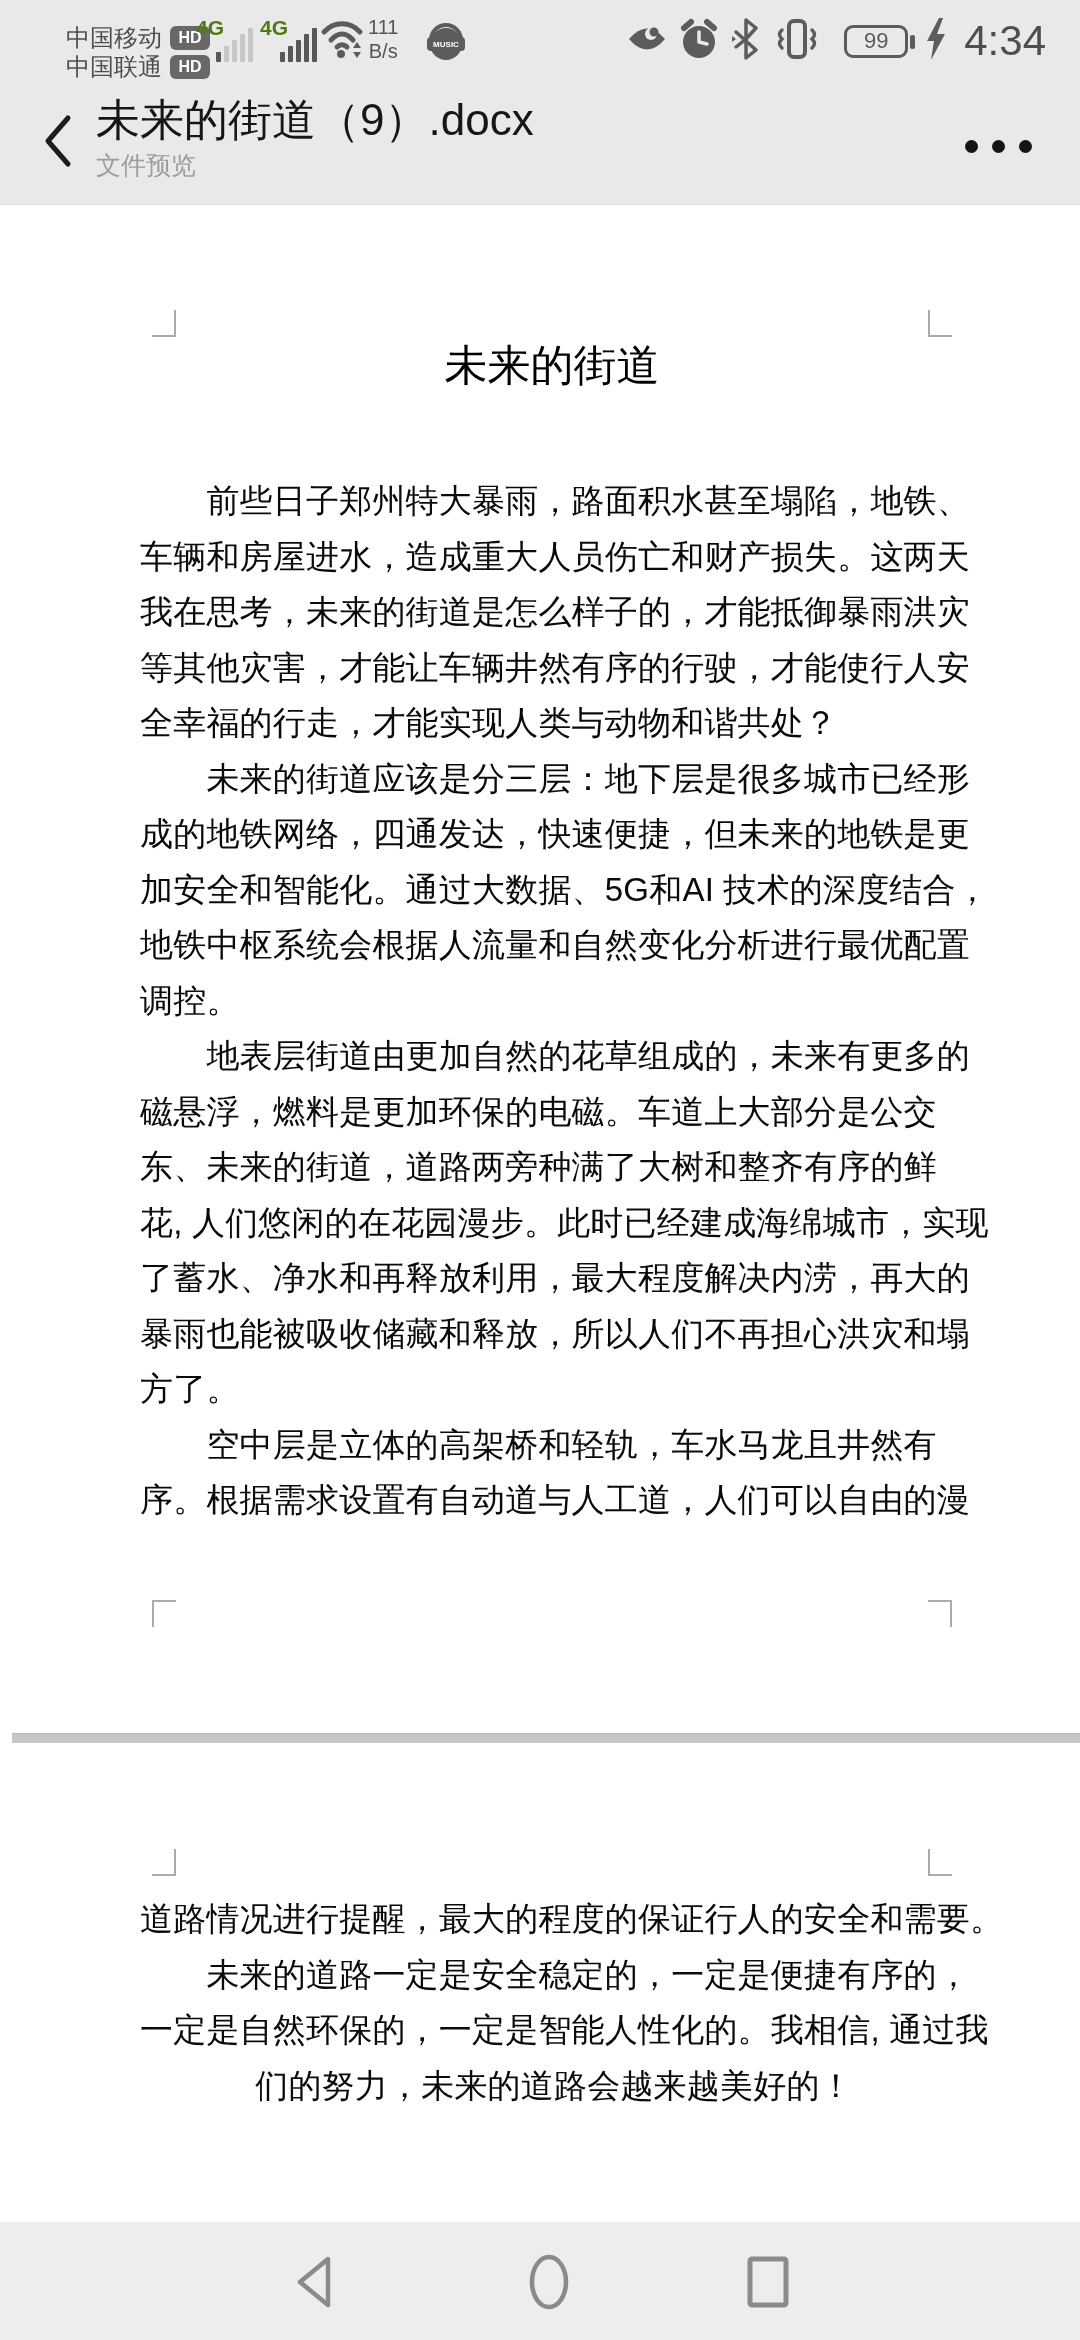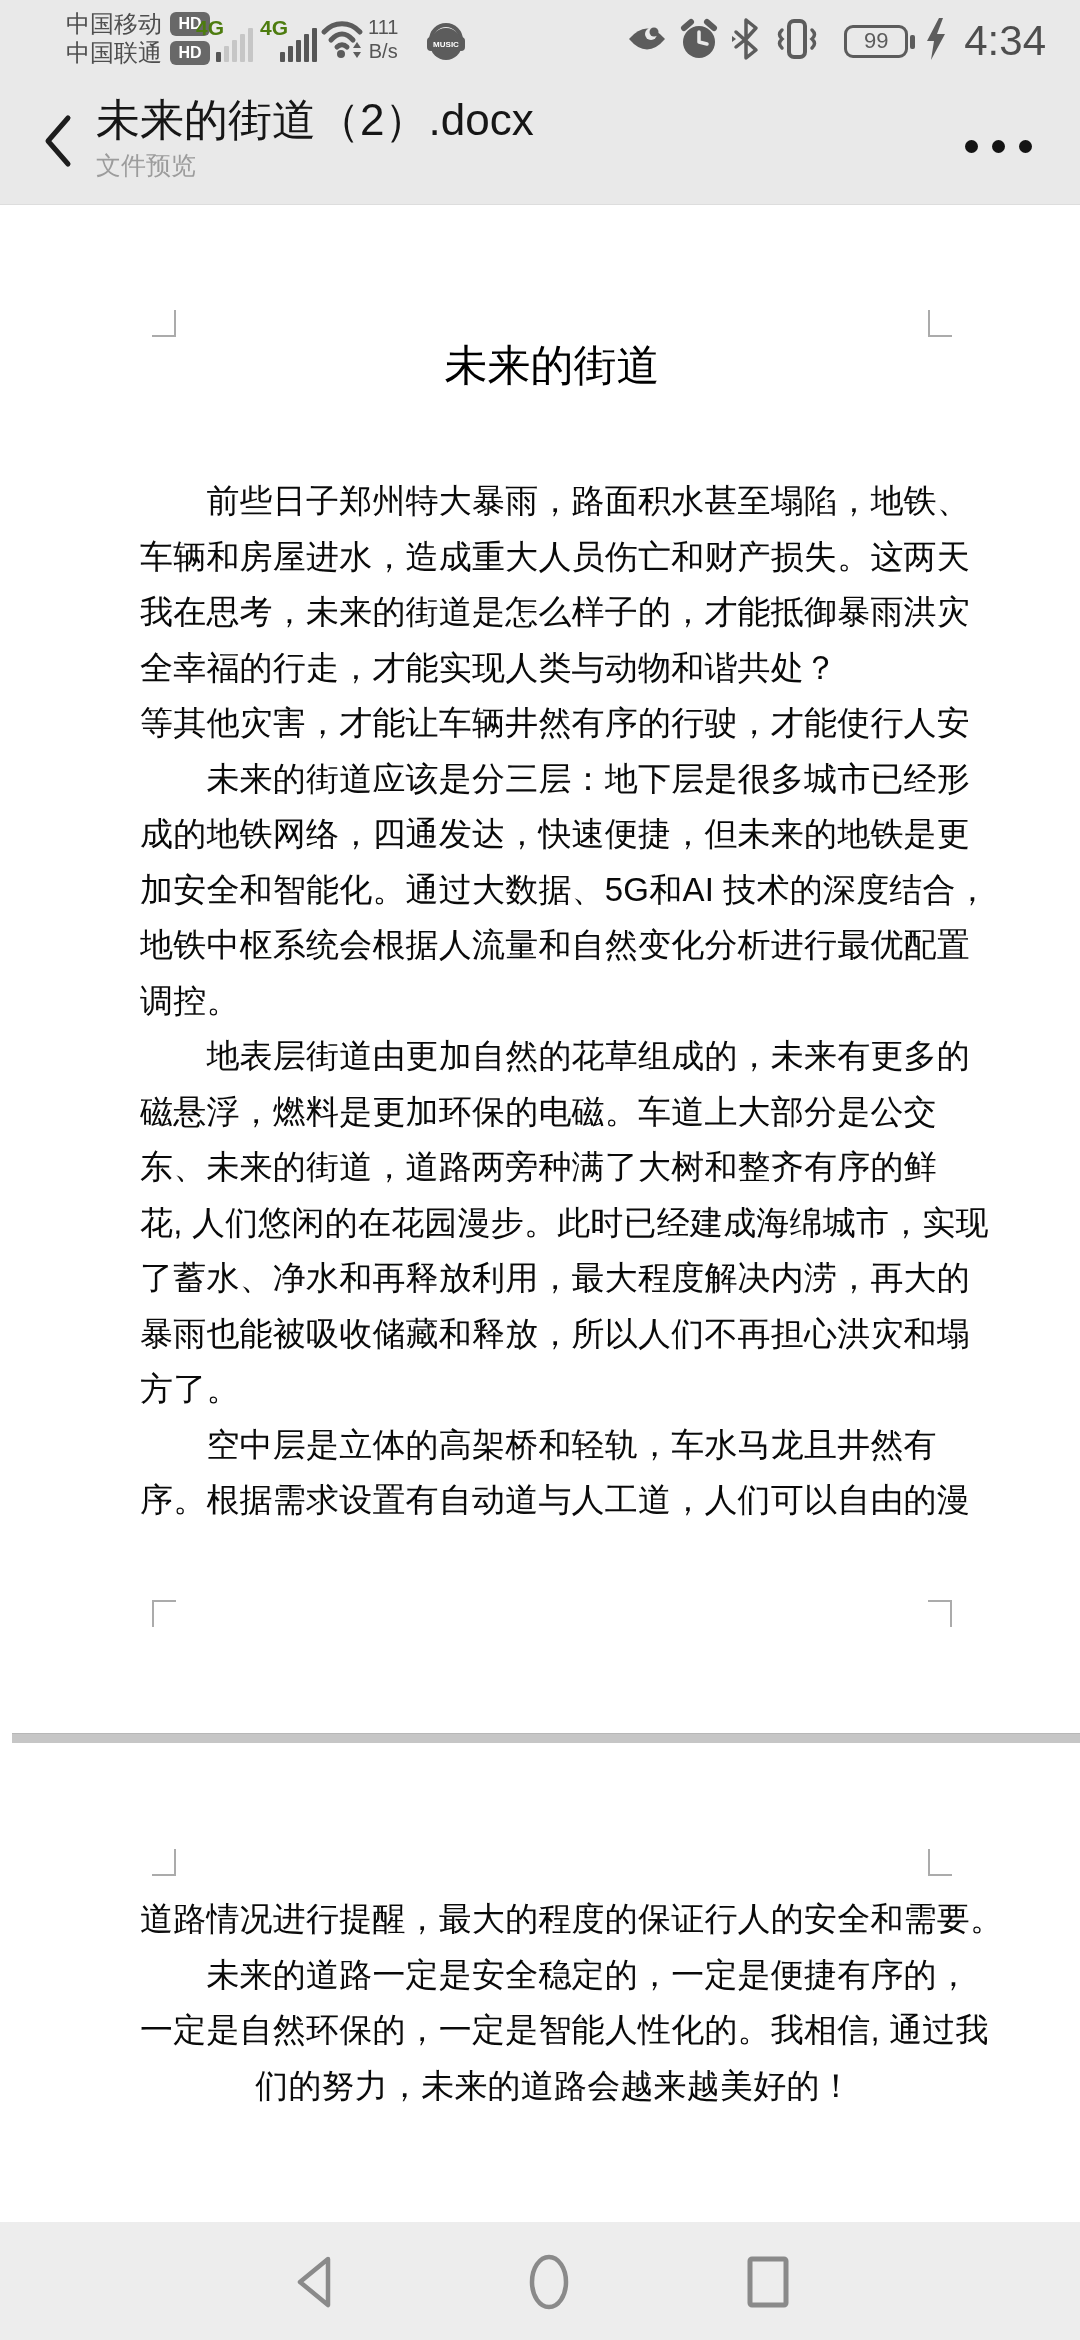--- a/index.html
+++ b/index.html
@@ -1,21 +1,21 @@
 <!DOCTYPE html>
 <html><head>
 <meta charset="utf-8">
 <style>
   html,body{margin:0;padding:0;background:#000;}
   *{box-sizing:border-box;font-family:"Liberation Sans",sans-serif;}
   .screen{position:relative;width:1080px;height:2340px;background:#ffffff;overflow:hidden;}
 
   
   .status-bar{position:absolute;left:0;top:0;width:1080px;height:82px;background:#e9e9e9;}
-  .carriers{position:absolute;left:66px;top:9px;}
+  .carriers{position:absolute;left:66px;top:23px;}
   .carrier-row{display:flex;align-items:center;height:29px;font-size:24px;color:#4e4e4e;}
   .hd-badge{margin-left:8px;width:40px;height:24px;background:#686868;color:#fff;
     font-size:16px;font-weight:bold;border-radius:6px;display:flex;align-items:center;justify-content:center;}
   .signal{position:absolute;top:14px;width:56px;height:54px;}
   .signal .net{position:absolute;left:0;top:2px;font-size:21px;font-weight:600;color:#4d7c0f;}
   .signal .bars{position:absolute;left:20px;bottom:6px;display:flex;align-items:flex-end;gap:3px;}
   .bar{width:5px;border-radius:1px;background:#c6c6c6;}
   .bar.dark{background:#565656;}
   .sig1{left:196px;} .sig2{left:260px;}
   .wifi{position:absolute;left:320px;top:15px;}
@@ -166,41 +166,41 @@
 
   <div class="app-header">
     <div class="back-btn">
       <span>
         <svg width="34" height="56" viewBox="0 0 34 56">
           <polyline points="27,5 7,28 27,51" fill="none" stroke="#1d1d1d" stroke-width="5" stroke-linecap="round" stroke-linejoin="round"></polyline>
         </svg>
       </span>
     </div>
     <div class="header-titles">
-      <div class="file-title">未来的街道（2）.docx</div>
+      <div class="file-title">未来的街道（9）.docx</div>
       <div class="file-subtitle">文件预览</div>
     </div>
     <div class="more-btn">
       <span class="dot"></span>
       <span class="dot"></span>
       <span class="dot"></span>
     </div>
   </div>
 
   <div class="doc-area">
     <div class="page page1">
       <span class="mark tl mx-l p1-top"></span>
       <span class="mark tr mx-r p1-top"></span>
       <div class="doc-title">未来的街道</div>
       <div class="doc-lines p1-lines">
           <div class="doc-line">　　前些日子郑州特大暴雨，路面积水甚至塌陷，地铁、</div>
           <div class="doc-line">车辆和房屋进水，造成重大人员伤亡和财产损失。这两天</div>
           <div class="doc-line">我在思考，未来的街道是怎么样子的，才能抵御暴雨洪灾</div>
+          <div class="doc-line">等其他灾害，才能让车辆井然有序的行驶，才能使行人安</div>
           <div class="doc-line">全幸福的行走，才能实现人类与动物和谐共处？</div>
-          <div class="doc-line">等其他灾害，才能让车辆井然有序的行驶，才能使行人安</div>
           <div class="doc-line">　　未来的街道应该是分三层：地下层是很多城市已经形</div>
           <div class="doc-line">成的地铁网络，四通发达，快速便捷，但未来的地铁是更</div>
           <div class="doc-line">加安全和智能化。通过大数据、5G和AI 技术的深度结合，</div>
           <div class="doc-line">地铁中枢系统会根据人流量和自然变化分析进行最优配置</div>
           <div class="doc-line">调控。</div>
           <div class="doc-line">　　地表层街道由更加自然的花草组成的，未来有更多的</div>
           <div class="doc-line">磁悬浮，燃料是更加环保的电磁。车道上大部分是公交</div>
           <div class="doc-line">东、未来的街道，道路两旁种满了大树和整齐有序的鲜</div>
           <div class="doc-line">花, 人们悠闲的在花园漫步。此时已经建成海绵城市，实现</div>
           <div class="doc-line">了蓄水、净水和再释放利用，最大程度解决内涝，再大的</div>

